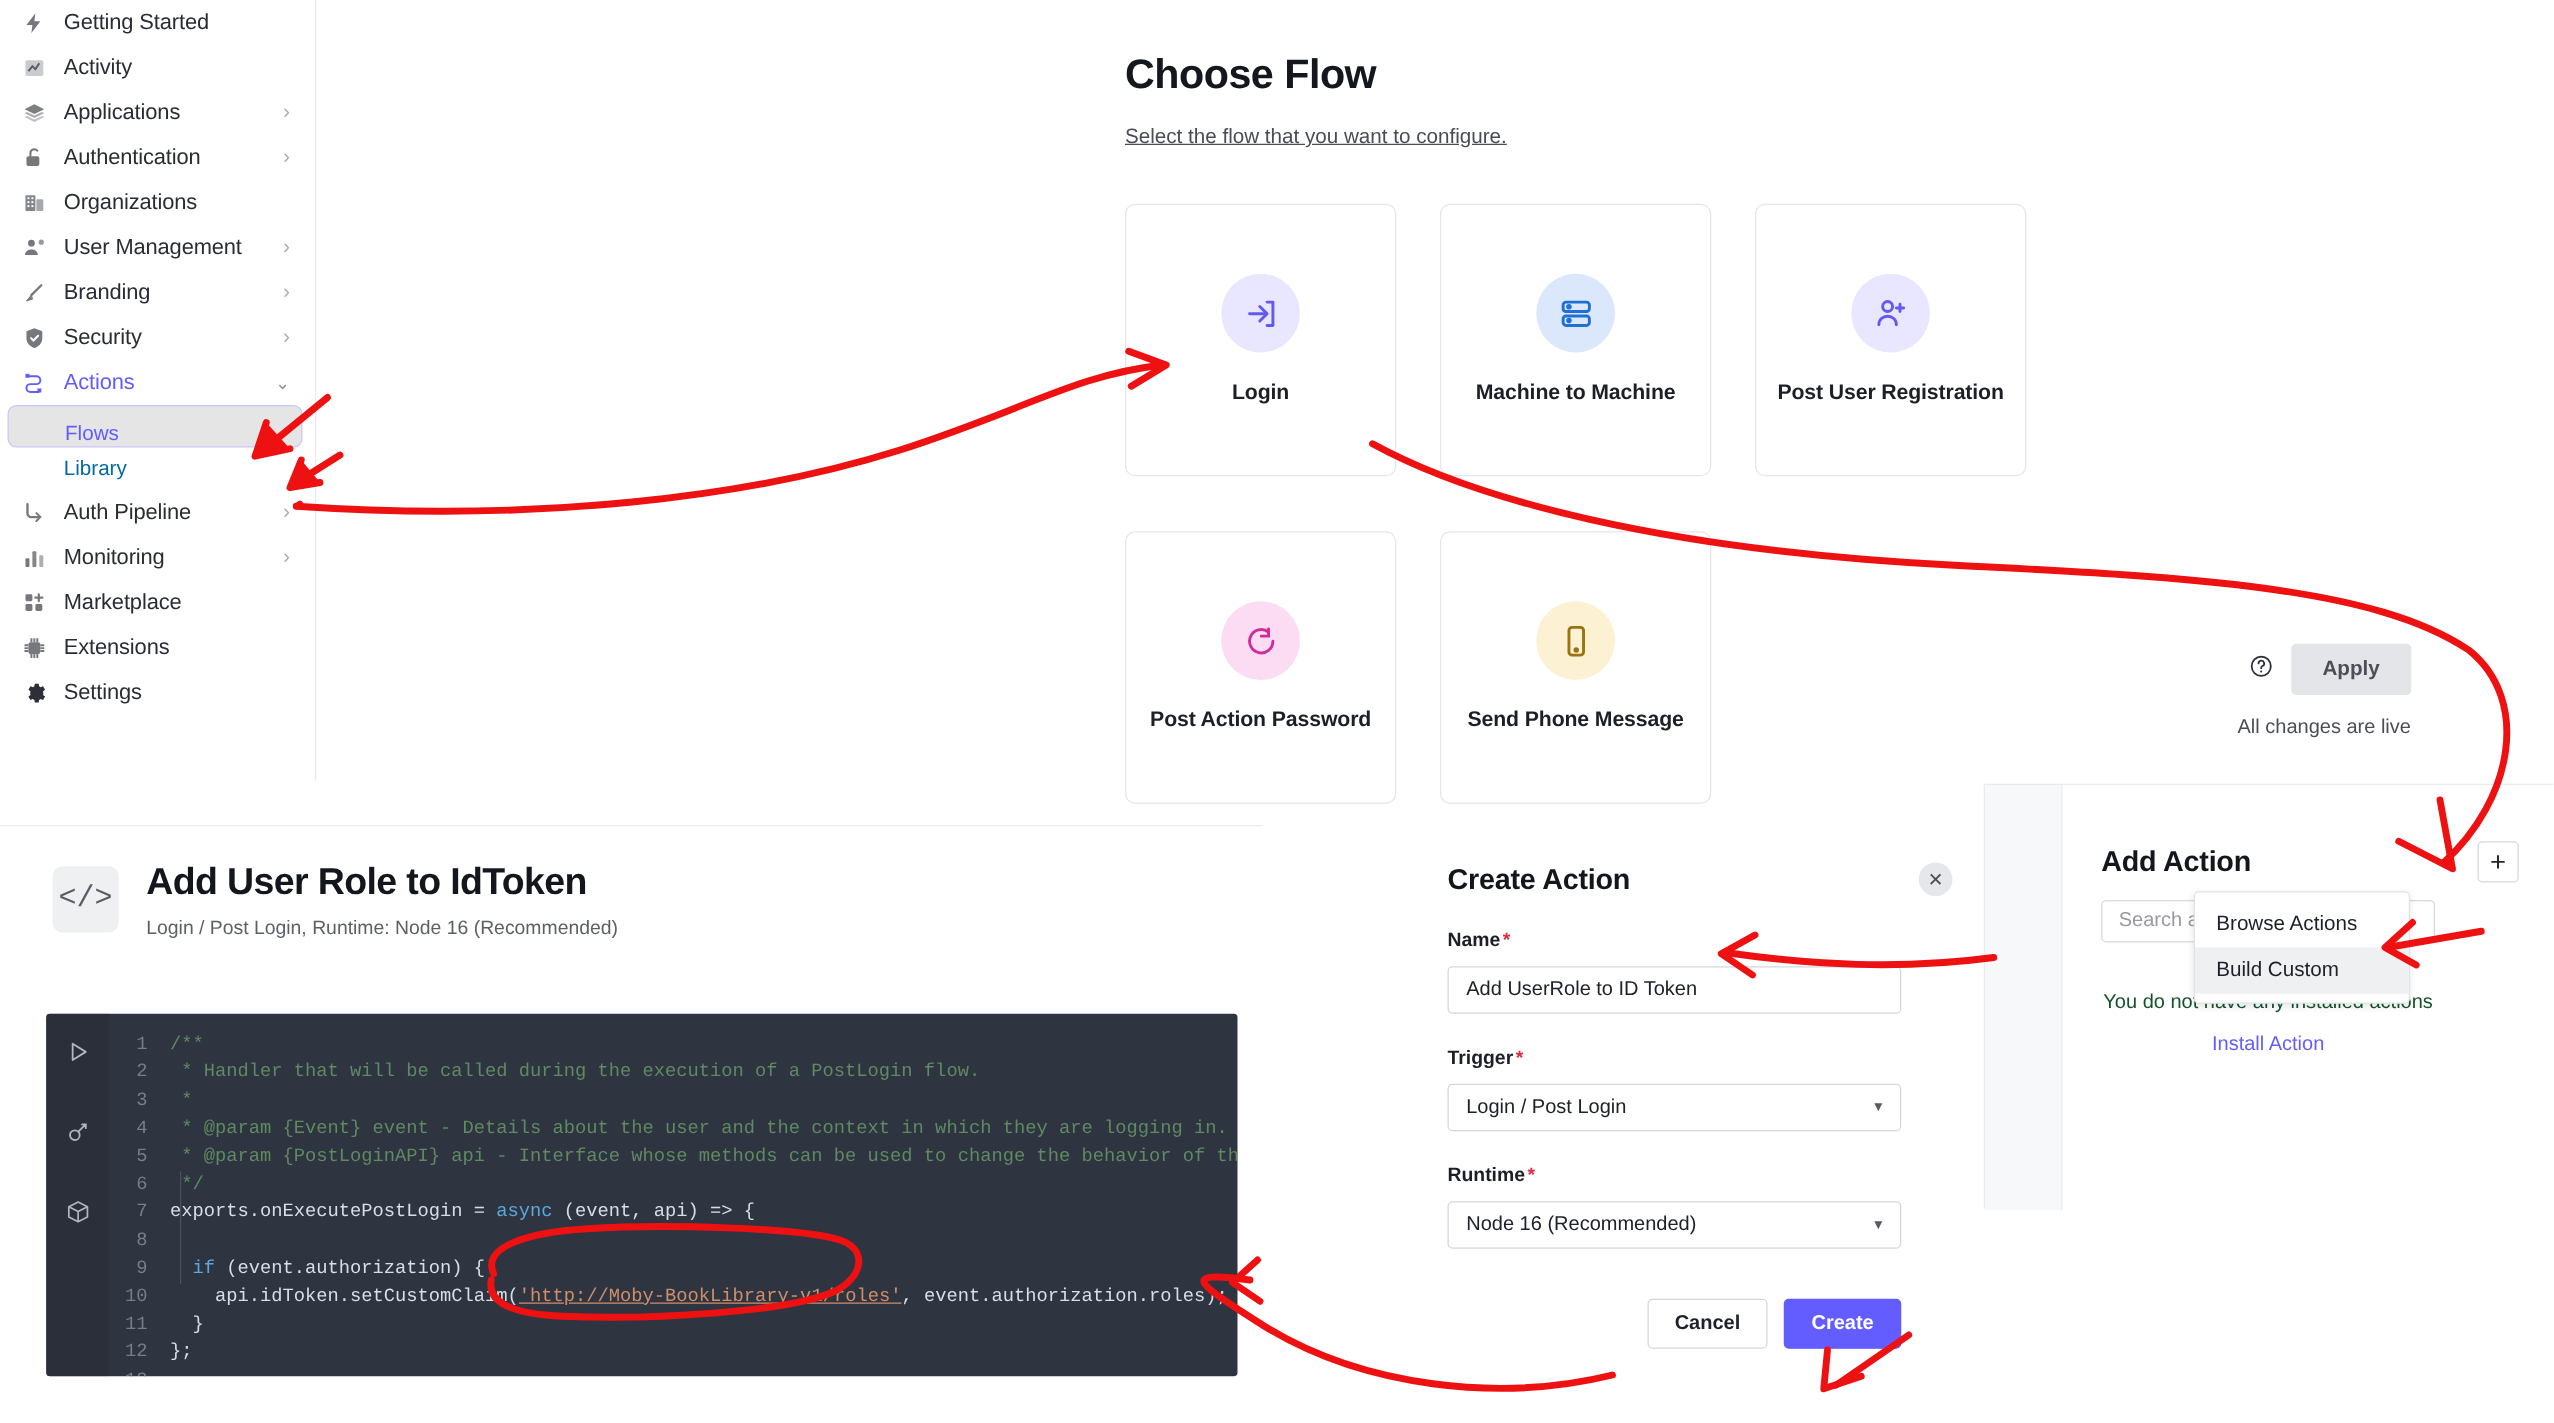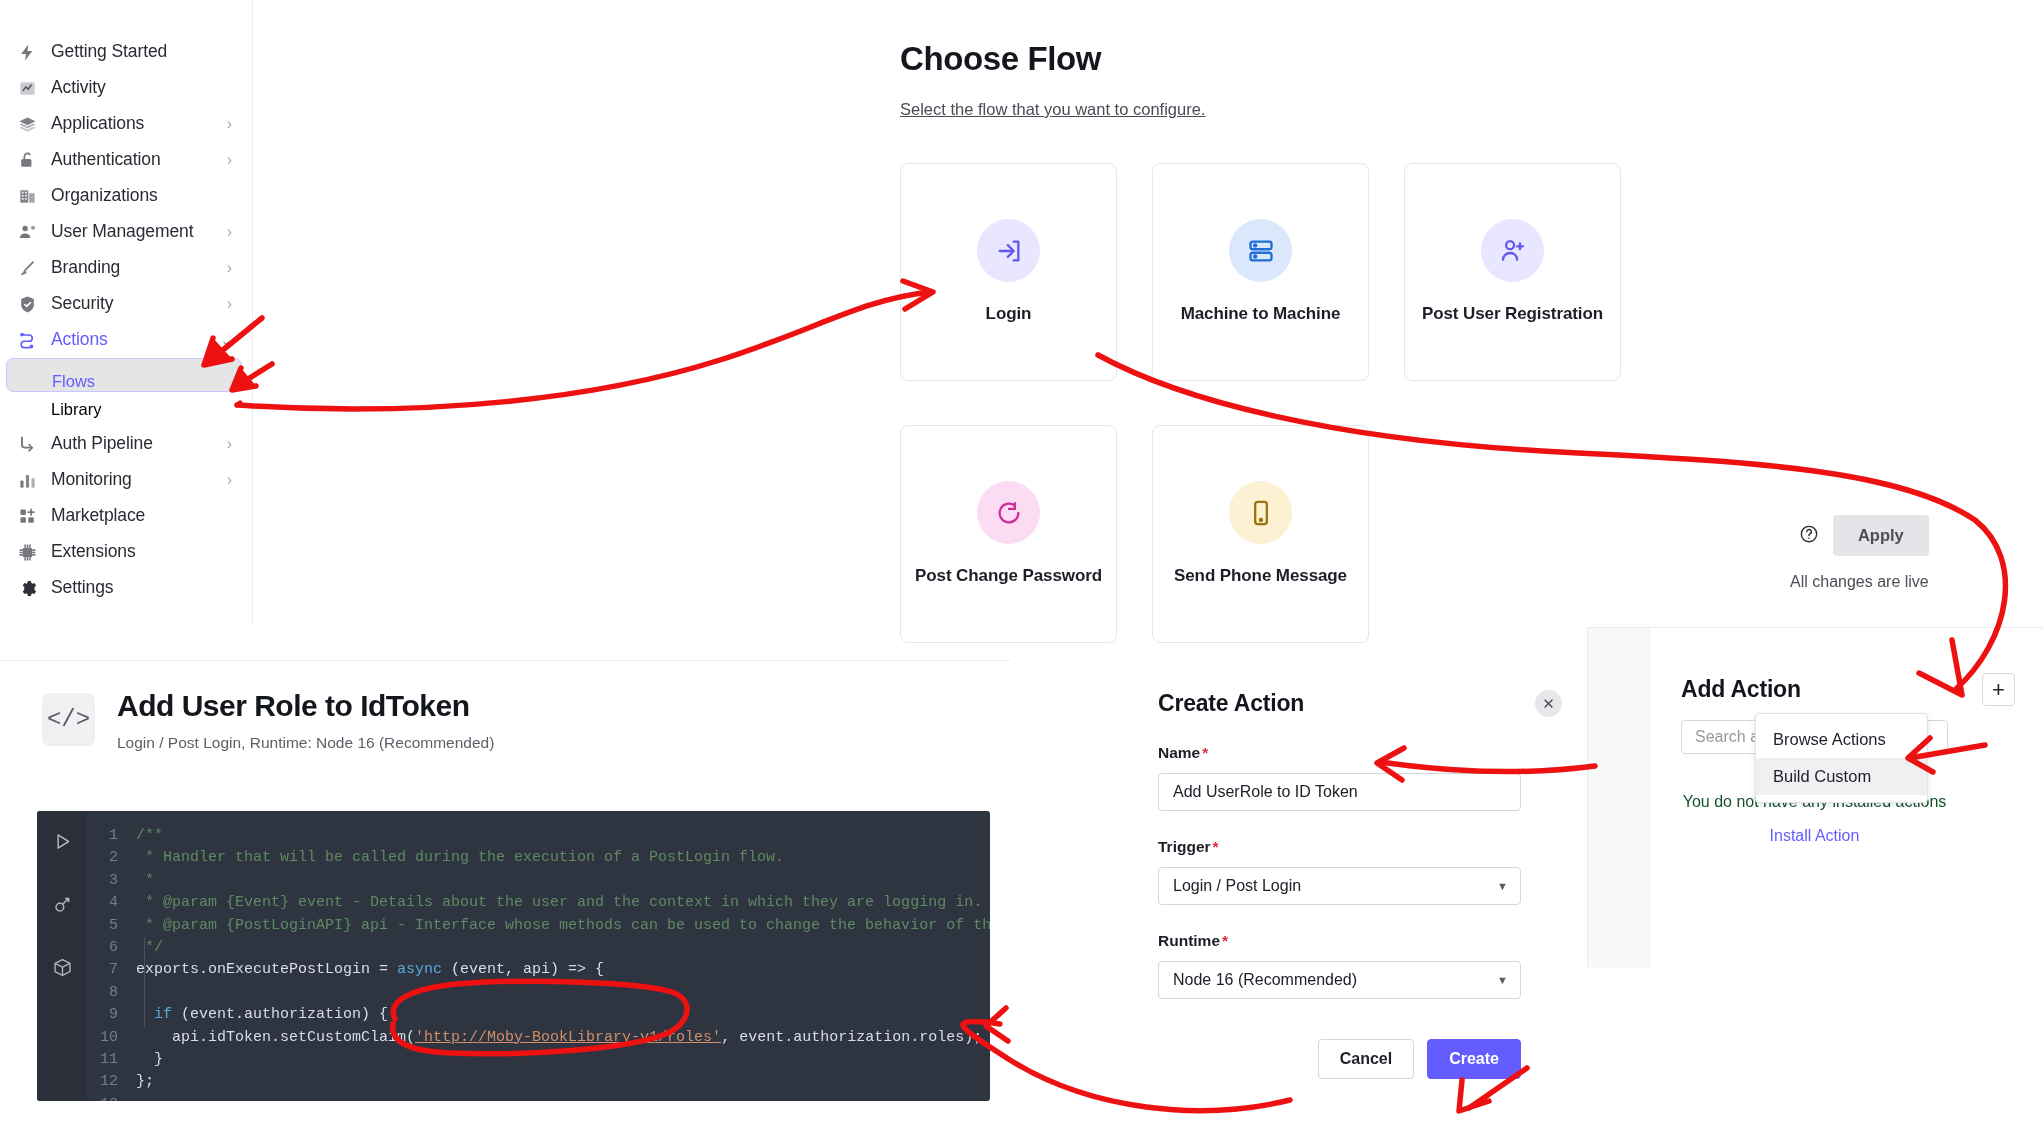--- a/index.html
+++ b/index.html
@@ -11,21 +11,20 @@
     color: #1e212a;
     overflow: hidden;
     position: relative;
   }
 
   
   #sidebar {
     position: absolute; left: 0; top: 0; width: 253px; height: 625px;
     background: #ffffff;
     border-right: 1px solid #e9ebf0;
-    padding-top: 34px;
   }
   .nav-item {
     display: flex; align-items: center;
     height: 36px; margin: 0 10px 0 6px;
     padding: 0 8px 0 10px;
     border-radius: 6px;
     cursor: pointer;
     position: relative;
   }
   .nav-icon {
@@ -46,21 +45,21 @@
     line-height: 1; padding-right: 2px;
   }
   .nav-item.active .nav-label { color: #635dff; }
   .nav-item.active .nav-icon { color: #635dff; }
   .nav-sub {
     display: flex; align-items: center;
     height: 34px; margin: 0 10px 0 6px;
     padding-left: 45px;
     border-radius: 7px;
     font-size: 16.5px;
-    color: #000000;
+    color: #0369a1;
     cursor: pointer;
   }
   .nav-sub.sel {
     color: #635dff;
     border: 1.5px solid #c9c6ff;
     background: #e5e5e5;
     align-items: flex-end;
   }
 
   
@@ -461,21 +460,21 @@
   </div>
 
   <div class="flow-grid">
     <div class="flow-card">
       <div class="flow-bubble" style="background:#fbdcf3">
         <svg width="28" height="28" viewBox="0 0 24 24" fill="none" stroke="#cf2e9a" stroke-width="2" stroke-linecap="round">
             <path d="M20 12a8 8 0 1 1-3.2-6.4"></path>
             <path d="M17 3.5v5h-5"></path>
           </svg>
       </div>
-      <div class="flow-label">Post Change Password</div>
+      <div class="flow-label">Post Action Password</div>
     </div>
 
     <div class="flow-card">
       <div class="flow-bubble" style="background:#fdf1d4">
         <svg width="28" height="28" viewBox="0 0 24 24" fill="none" stroke="#9a7410" stroke-width="2">
             <rect x="7" y="2.5" width="10" height="19" rx="2.2"></rect>
             <circle cx="12" cy="18" r=".9" fill="#9a7410"></circle>
           </svg>
       </div>
       <div class="flow-label">Send Phone Message</div>

